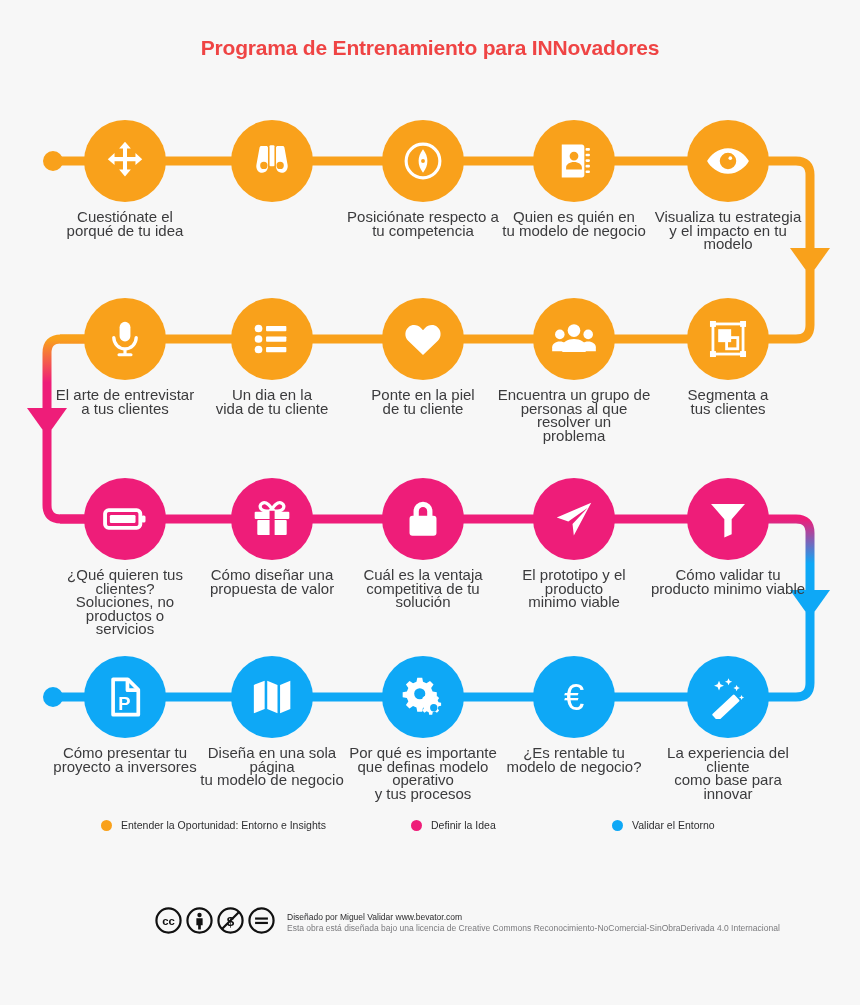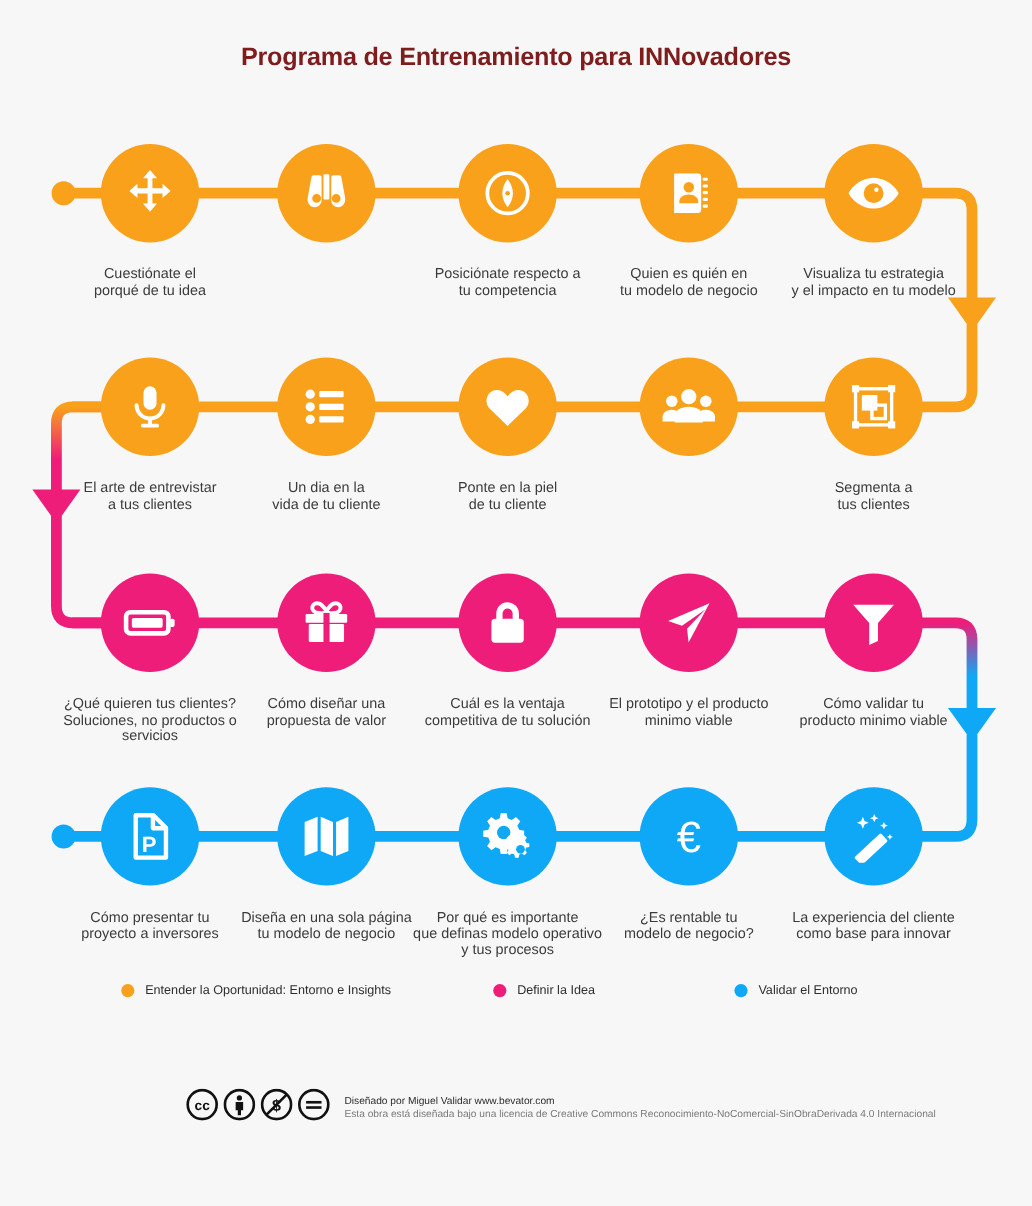--- a/index.html
+++ b/index.html
@@ -7,39 +7,39 @@
     width:860px;height:1005px;
     background:#f7f7f7;
     font-family:"Liberation Sans", sans-serif;
     position:relative;overflow:hidden;
   }
   #root{position:absolute;inset:0;}
 
   .page-title{
     position:absolute;left:0;top:36px;width:860px;
     text-align:center;
-    font-size:21px;font-weight:bold;color:#7f1d1d;
+    font-size:21px;font-weight:bold;color:#ef4444;
     letter-spacing:-0.2px;
   }
 
   
   #flow{position:absolute;left:0;top:0;width:860px;height:1005px;}
 
   
   .node{position:absolute;width:158px;margin-left:-79px;text-align:center;}
   .circle{
     width:82px;height:82px;border-radius:50%;
     margin:0 auto;
     display:flex;align-items:center;justify-content:center;
     position:relative;
   }
   .circle svg{display:block;}
   .node-label{
-    margin-top:20px;
-    font-size:12px;line-height:13.5px;
+    margin-top:8px;
+    font-size:15px;line-height:13.5px;
     color:#3b3b3d;
     font-family:"Liberation Sans", sans-serif;
   }
 
   
   .legend{position:absolute;left:0;top:819px;width:860px;height:18px;}
   .legend-item{position:absolute;display:flex;align-items:center;gap:9px;text-align:center;}
   .legend-dot{width:11px;height:11px;border-radius:50%;flex:0 0 auto;}
   .legend-text{font-size:10.5px;color:#2e2e30;white-space:nowrap;}
 
@@ -205,20 +205,21 @@
         <svg width="46" height="46" viewBox="0 0 24 24" fill="#fff">
           <circle cx="4.6" cy="9.6" r="2.5"></circle>
           <path d="M.6 18.4v-2.1c0-1.7 1.8-3 4-3s4 1.3 4 3v2.1Z"></path>
           <circle cx="19.4" cy="9.6" r="2.5"></circle>
           <path d="M23.4 18.4v-2.1c0-1.7-1.8-3-4-3s-4 1.3-4 3v2.1Z"></path>
           <circle cx="12" cy="7.6" r="3.3"></circle>
           <path d="M5.9 18.8v-2.9c0-2.2 2.7-3.9 6.1-3.9s6.1 1.7 6.1 3.9v2.9Z"></path>
         </svg>
       </span>
     </div>
+    <div class="node-label">Encuentra un grupo de<br>personas al que resolver un<br>problema</div>
   </div>
 
   <div class="node" style="left:728px;top:298px;">
     <div class="circle" style="background:#f9a11b">
       <span>
         <svg width="42" height="42" viewBox="0 0 24 24">
           <rect x="3.4" y="3.4" width="17.2" height="17.2" fill="none" stroke="#fff" stroke-width="1.6"></rect>
           <rect x="1.7" y="1.7" width="3.4" height="3.4" fill="#fff"></rect>
           <rect x="18.9" y="1.7" width="3.4" height="3.4" fill="#fff"></rect>
           <rect x="1.7" y="18.9" width="3.4" height="3.4" fill="#fff"></rect>

